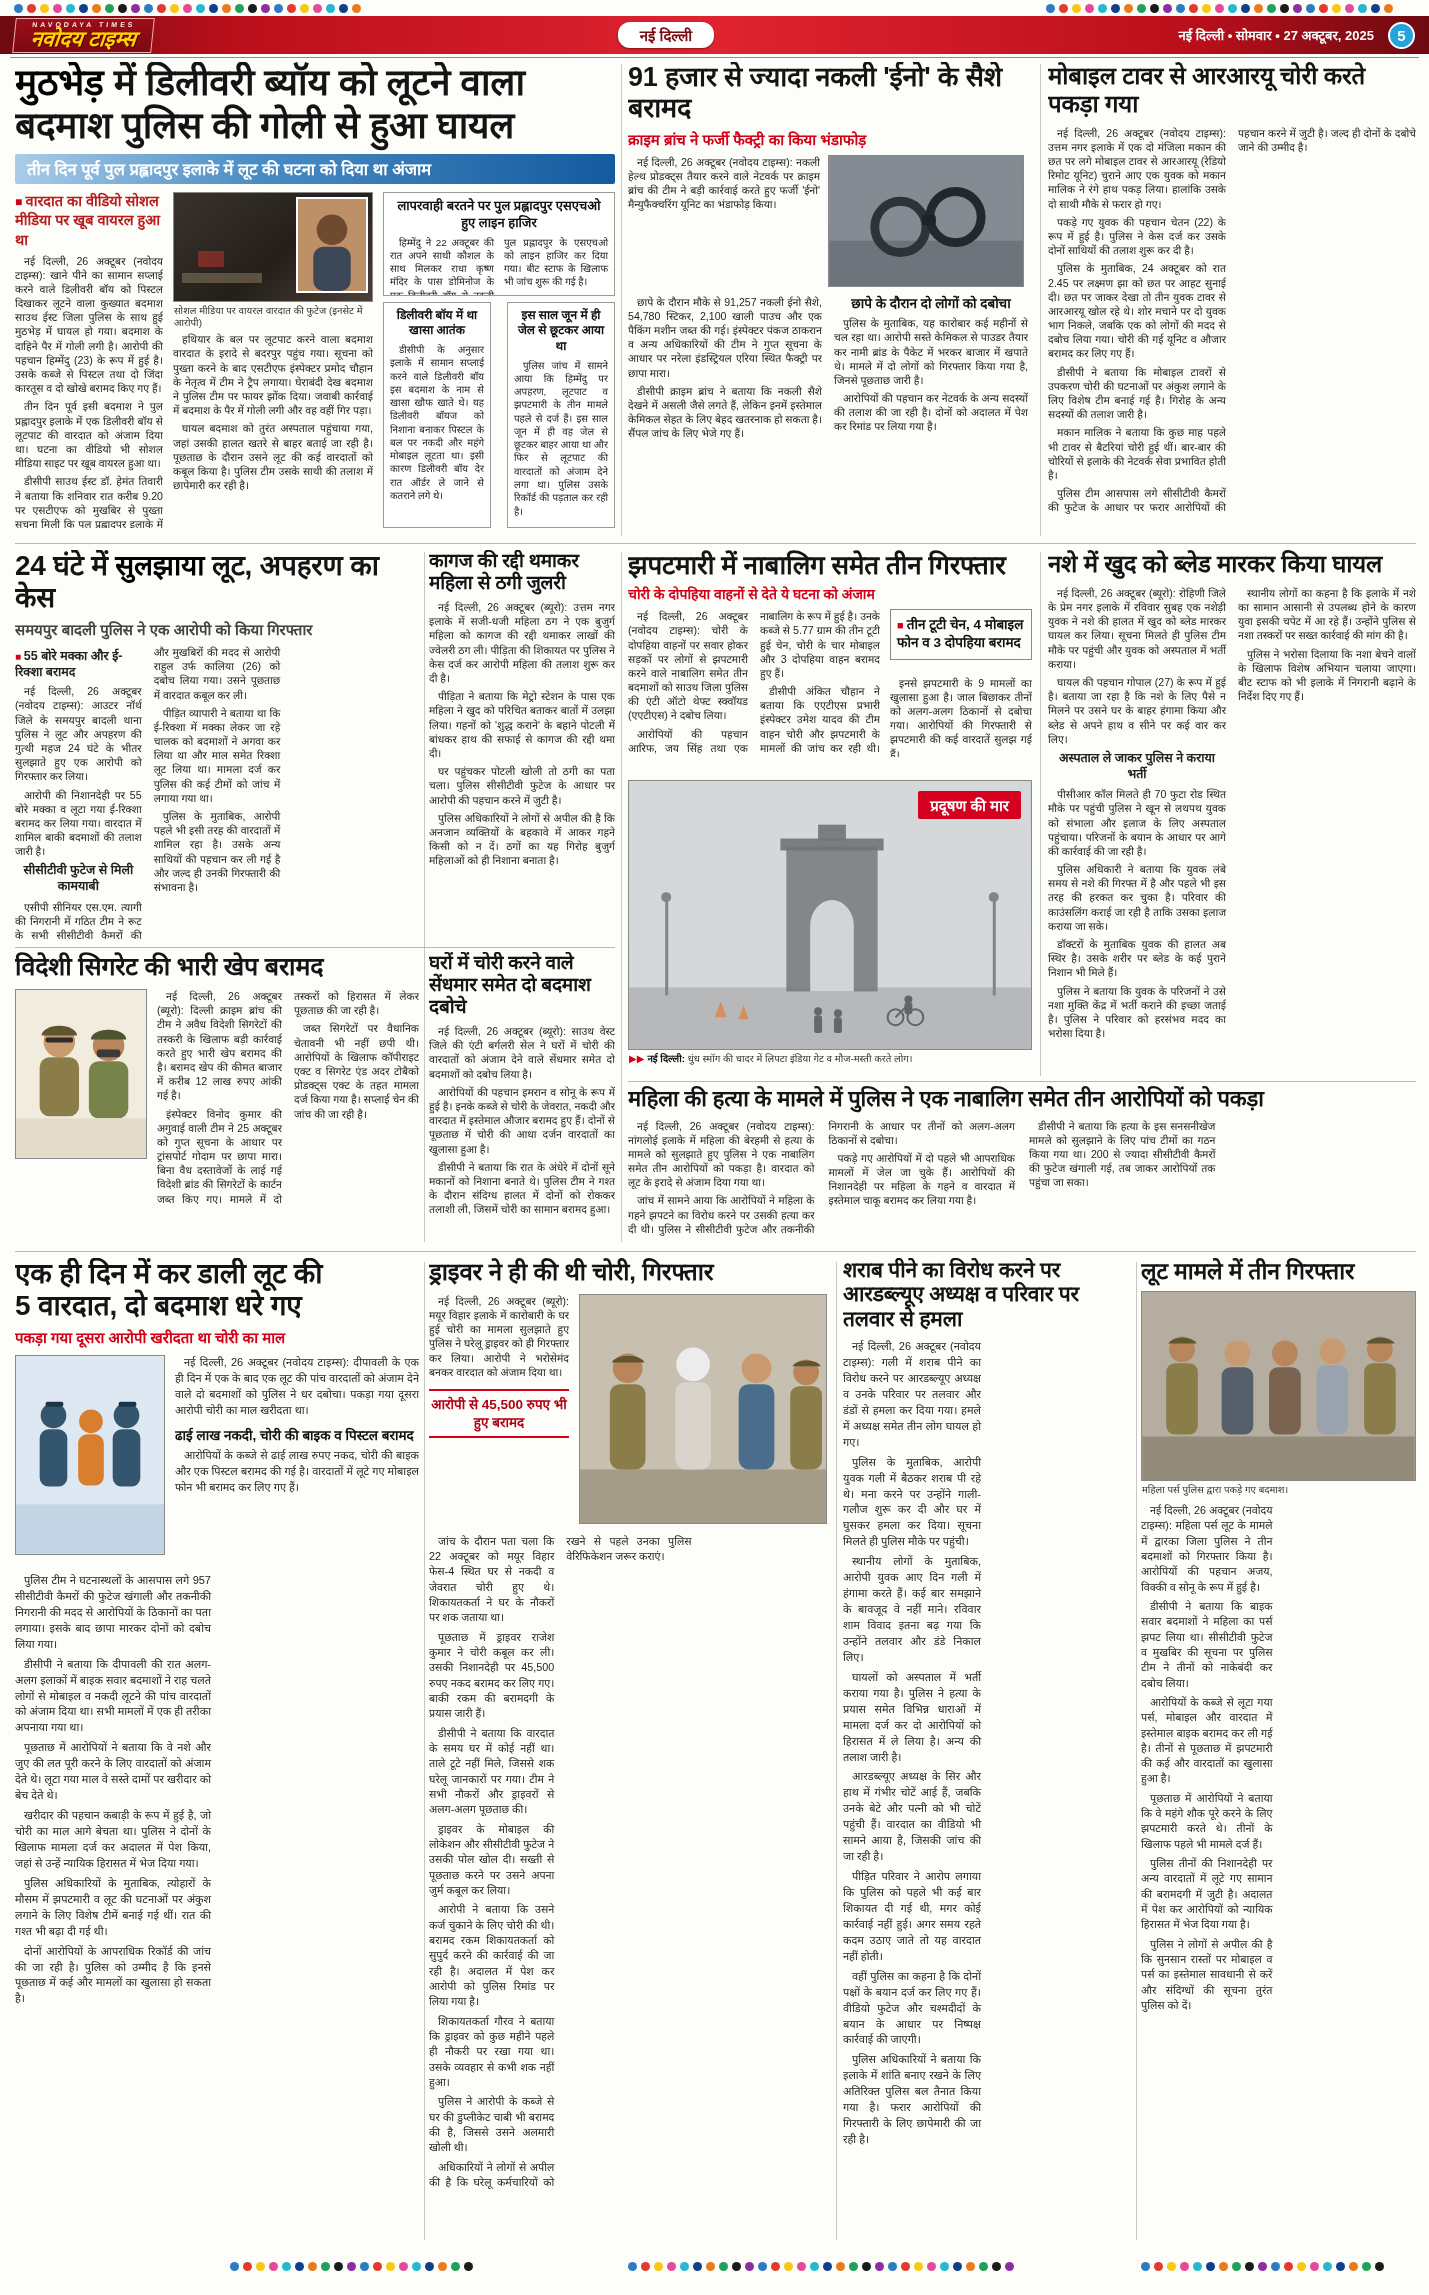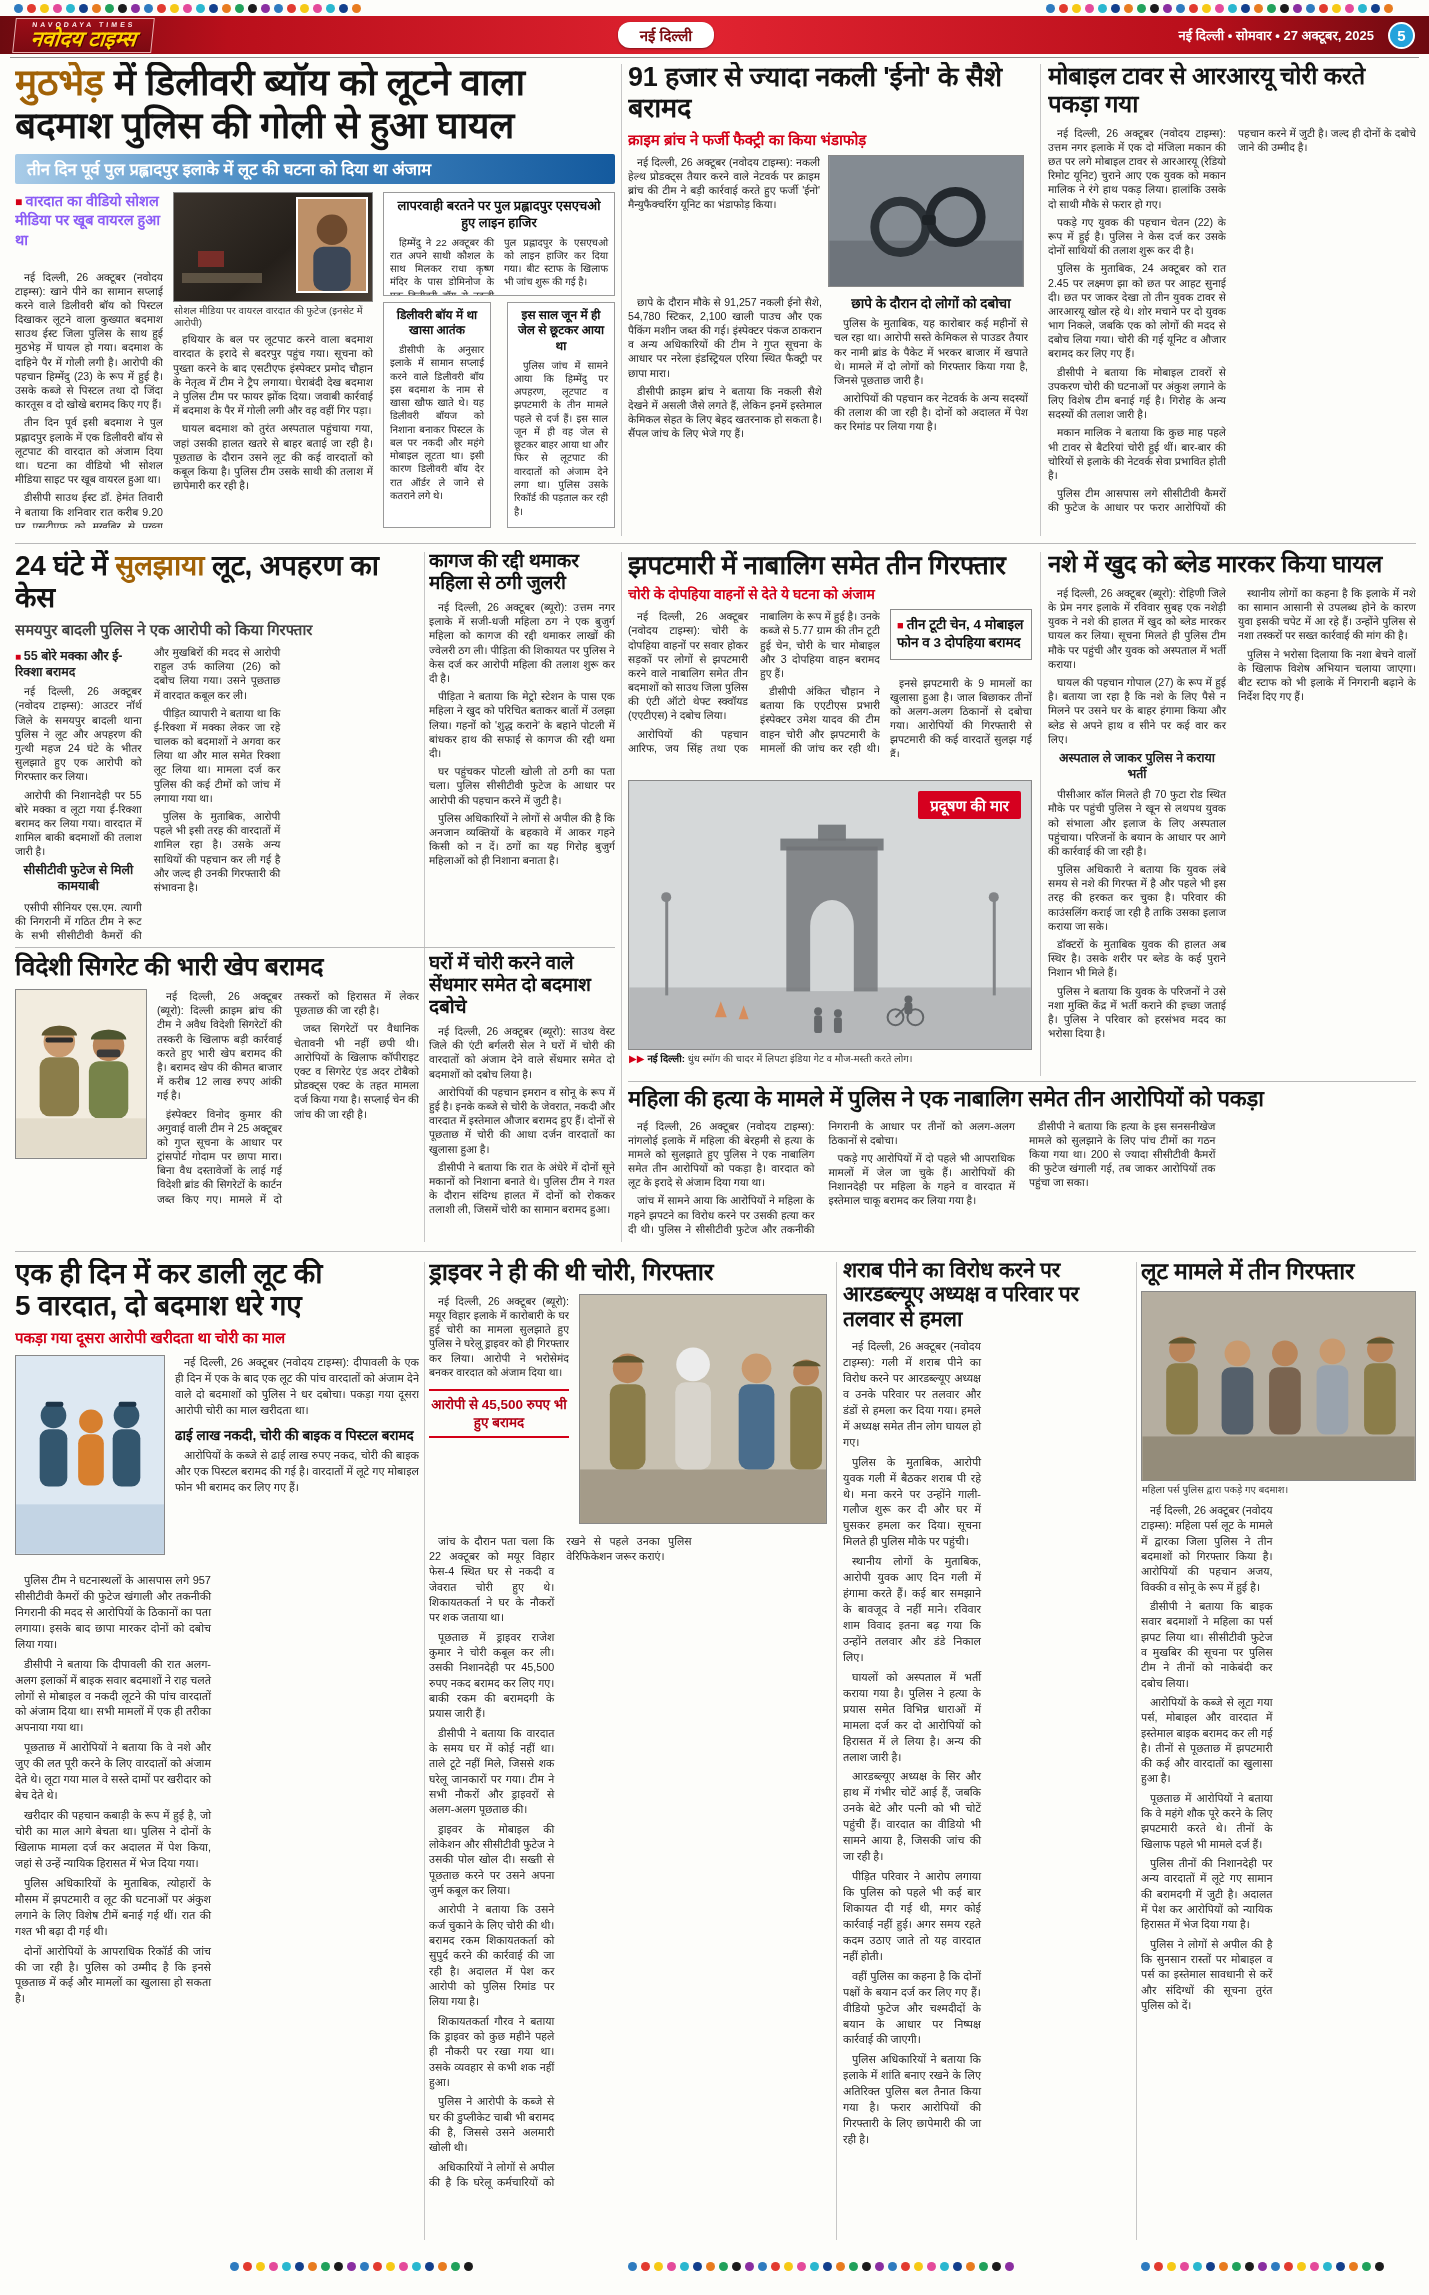--- a/index.html
+++ b/index.html
@@ -14,25 +14,25 @@
 .logo .hi{font-size:21px;font-weight:bold;font-style:italic;color:#ffd400;text-shadow:1px 1px 0 #4d0000;white-space:nowrap}
 .citypill{background:#fff;border-radius:12px;padding:3px 22px;font-weight:bold;font-size:15px;color:#7a0b10;margin:0 auto;box-shadow:0 1px 2px rgba(0,0,0,.4)}
 .datetxt{color:#fff;font-weight:bold;font-size:13px;white-space:nowrap;margin-right:14px}
 .pagecirc{width:27px;height:27px;border-radius:50%;background:#24a3dc;border:2px solid #fff;color:#fff;font-weight:bold;font-size:15px;display:flex;align-items:center;justify-content:center}
 
 .rule-h{position:absolute;height:1px;background:#b8b8b8}
 .rule-v{position:absolute;width:1px;background:#c6c6c6}
 
 .article{position:absolute;overflow:hidden}
 .hl{font-weight:bold;color:#141414;line-height:1.16;letter-spacing:-.2px}
-.accent{color:#a16207}
+.accent{color:#000000}
 .subhead{font-weight:bold;color:#d40017;font-size:15px;margin-top:4px}
 .subhead.gray{color:#444}
 .deck{margin-top:6px;height:30px;display:flex;align-items:center;padding:0 12px;background:linear-gradient(90deg,#a9cce8,#4a8cc4 40%,#145a9e);color:#fff;font-weight:bold;font-size:16.5px;border-radius:2px}
-.kicker{font-size:14.5px;font-weight:bold;line-height:1.35;color:#8b5cf6;margin-bottom:19px}
+.kicker{font-size:14.5px;font-weight:bold;line-height:1.35;color:#b91c1c;margin-bottom:3px}
 .kicker::before{content:"■ ";color:#d40017;font-size:12px}
 .body{font-size:10.6px;line-height:1.34;text-align:justify;color:#232323}
 .body p{margin-bottom:4px;text-indent:9px}
 .body p.h{font-weight:bold;text-indent:0;font-size:12.5px;text-align:center;line-height:1.25;margin:5px 0}
 .body p.hb{font-weight:bold;text-indent:0;font-size:12.5px;text-align:left;line-height:1.25;margin:4px 0}
 .body p.hb::before{content:"■ ";color:#d40017;font-size:10px}
 .body-lg{font-size:11px;line-height:1.45}
 .row{display:flex}
 .colflow{display:flex;flex-direction:column;overflow:hidden}
 .cols2{columns:2;column-gap:12px;column-fill:auto;height:100%;overflow:hidden}

